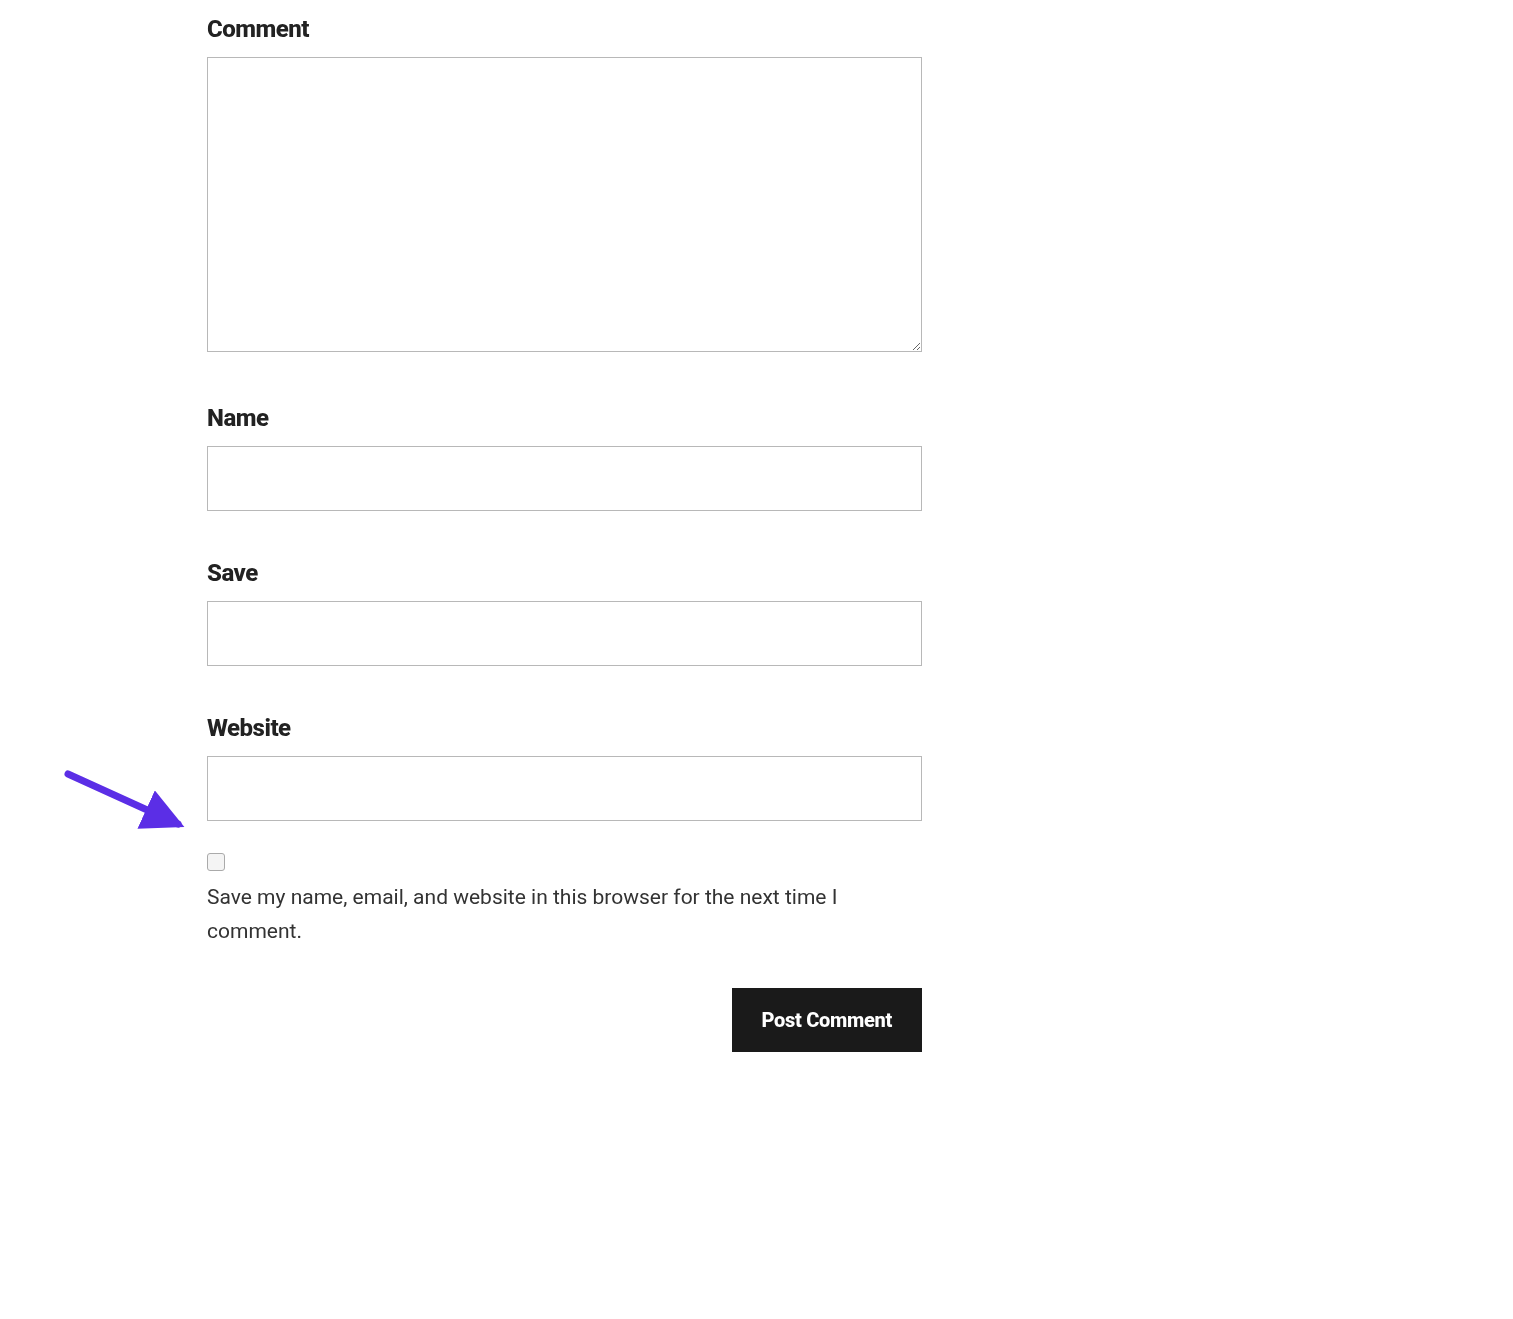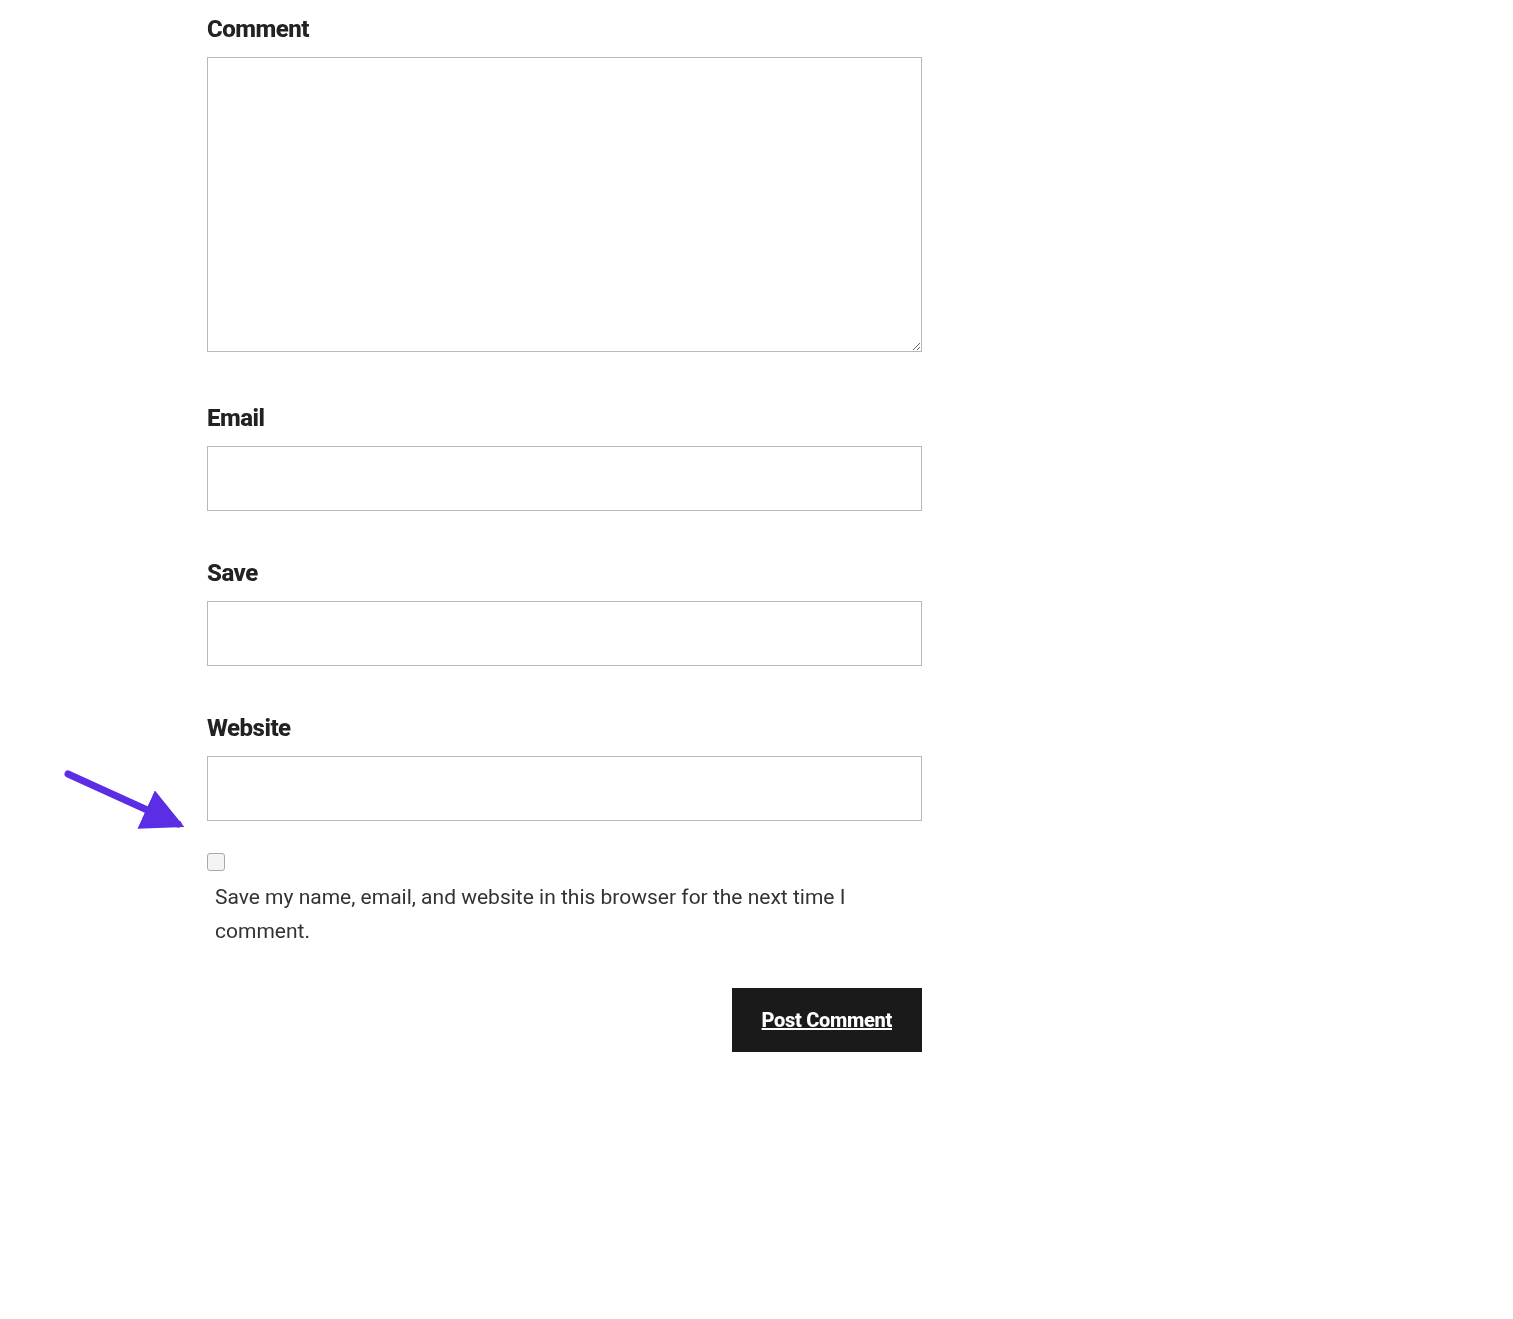--- a/index.html
+++ b/index.html
@@ -64,58 +64,56 @@
       -webkit-appearance: none;
       display: block;
       margin-bottom: 10px;
       cursor: pointer;
     }
     .checkbox-label {
       font-size: 21px;
       color: #333333;
       line-height: 1.6;
       font-weight: 400;
-      margin-left: 8px;
     }
     .submit-row {
       display: flex;
       justify-content: flex-end;
       margin-top: 36px;
     }
     .submit-btn {
       background: #1a1a1a;
       color: #ffffff;
       border: none;
       font-size: 20px;
       font-weight: 800;
       padding: 20px 30px;
       cursor: pointer;
       letter-spacing: -0.3px;
       font-family: inherit;
-      text-decoration: underline;
     }
     .arrow-annotation {
       position: absolute;
       left: 60px;
       top: 766px;
       pointer-events: none;
     }
   </style>
 </head>
 <body>
 
 <div class="form-container">
 
   <div class="field-group">
     <label class="label">Comment</label>
     <textarea class="input-box" style=""></textarea>
   </div>
 
   <div class="field-group">
-    <label class="label">Email</label>
+    <label class="label">Name</label>
     <input type="text" class="input-box" style="">
   </div>
 
   <div class="field-group">
     <label class="label">Save</label>
     <input type="text" class="input-box" style="">
   </div>
 
   <div class="field-group" style="margin-bottom:12px;">
     <label class="label">Website</label>

